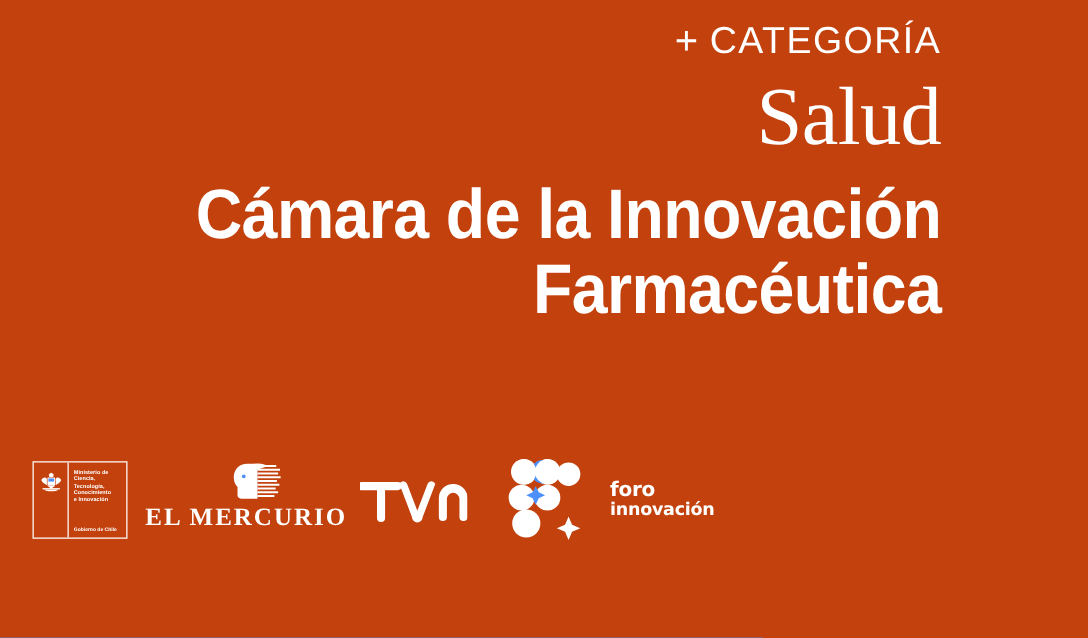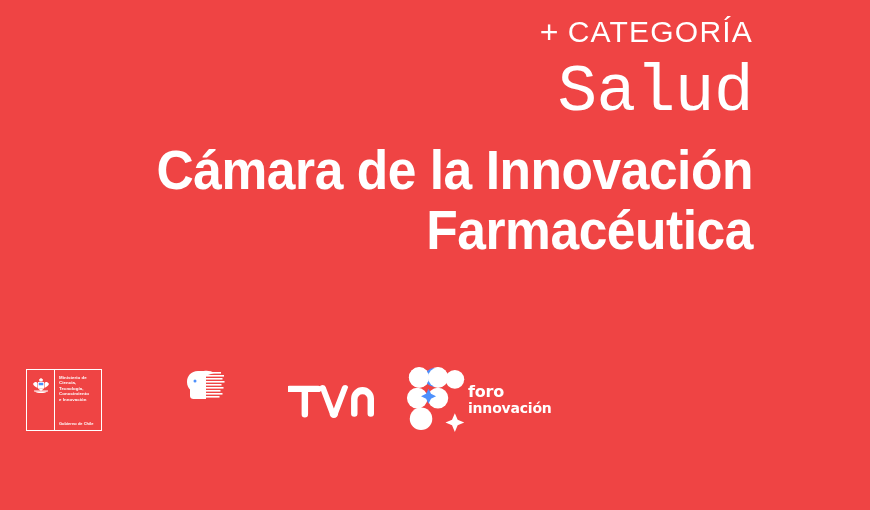--- a/index.html
+++ b/index.html
@@ -11,21 +11,21 @@
     height: 510px;
     overflow: hidden;
     background: #4d90fc;
     font-family: "Liberation Sans", sans-serif;
     -webkit-font-smoothing: antialiased;
   }
   .slide {
     position: relative;
     width: 870px;
     height: 510px;
-    background: #ef4444;
+    background: #c2410c;
   }
 
   
   .headline-block {
     position: absolute;
     left: 0;
     top: 0;
     width: 753px;
     text-align: right;
   }
@@ -46,21 +46,21 @@
     font-weight: 400;
     font-size: 32px;
     vertical-align: -1px;
     margin-right: 8px;
   }
 
   .category-name {
     margin: 0;
     padding: 2px 0 0 0;
     color: #ffffff;
-    font-family: Liberation Mono, monospace;
+    font-family: Liberation Serif, serif;
     font-size: 66px;
     font-weight: 300;
     line-height: 78px;
     letter-spacing: -0.5px;
     white-space: nowrap;
   }
 
   .entity-title {
     margin: 0;
     padding: 8px 0 0 0;
@@ -174,21 +174,21 @@
     display: flex;
     align-items: center;
   }
 
   
   .logo-foro {
     width: 152px;
     height: 70px;
     display: flex;
     align-items: center;
-    gap: 0;
+    gap: 20px;
   }
   .foro-mark {
     width: 62px;
     height: 68px;
     flex: 0 0 auto;
   }
   .foro-words {
     color: #ffffff;
     font-family: "DejaVu Sans", sans-serif;
     font-weight: 700;
@@ -258,20 +258,21 @@
           <rect x="46" y="16" width="33" height="3.2"></rect>
           <rect x="46" y="22" width="37" height="3.2"></rect>
           <rect x="46" y="28" width="31" height="3.2"></rect>
           <rect x="46" y="34" width="35" height="3.2"></rect>
           <rect x="46" y="40" width="29" height="3.2"></rect>
           <rect x="46" y="46" width="33" height="3.2"></rect>
           <rect x="46" y="52" width="27" height="3.2"></rect>
         </g>
         <circle cx="24" cy="22" r="3" fill="#4d90fc"></circle>
       </svg>
+      <div class="merc-word">EL MERCURIO</div>
     </div>
 
     <div class="logo-tvn">
       <svg viewBox="0 0 120 48" width="86" height="38">
         <path d="M2 4 L42 4 A4.5 4.5 0 0 1 42 13 L28 13 L28 44 A4.5 4.5 0 0 1 19 44 L19 13 L2 13 A4.5 4.5 0 0 1 2 4 Z" fill="#ffffff"></path>
         <path d="M44 6 A4.6 4.6 0 0 1 52.6 6 L64 36 L75.4 6 A4.6 4.6 0 0 1 84 6 L70 43 A5 5 0 0 1 58 43 Z" fill="#ffffff"></path>
         <path d="M88 22 A16 16 0 0 1 120 22 L120 43 A4.5 4.5 0 0 1 111 43 L111 23 A7 7 0 0 0 97 23 L97 43 A4.5 4.5 0 0 1 88 43 Z" fill="#ffffff"></path>
       </svg>
     </div>
 

